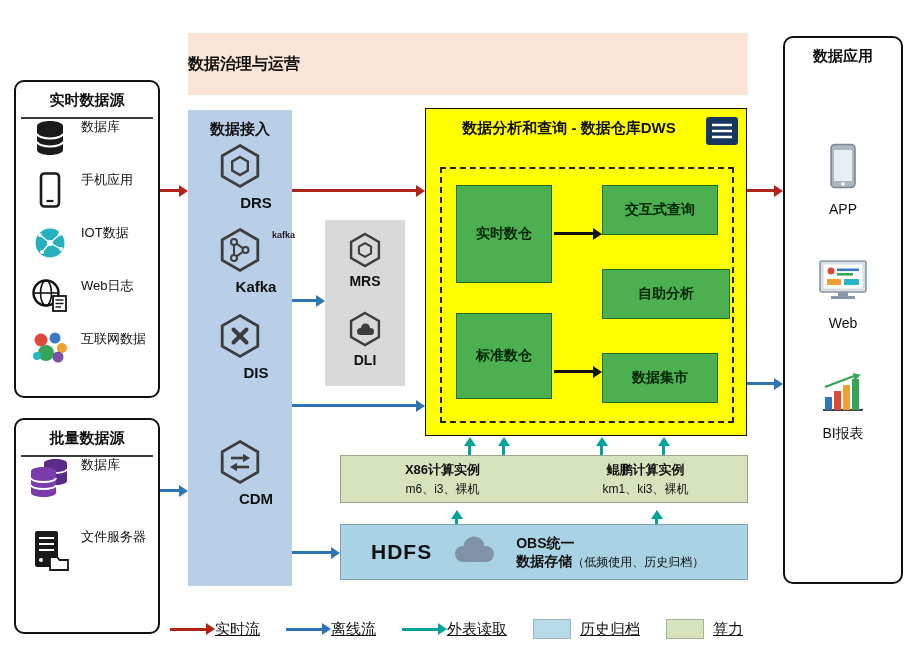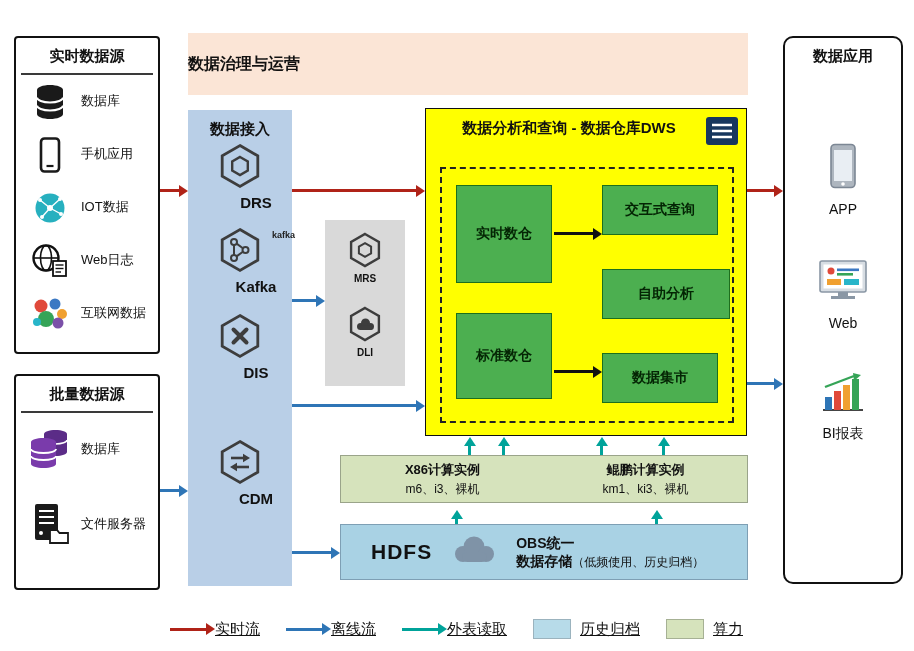--- a/index.html
+++ b/index.html
@@ -1,25 +1,25 @@
 <!DOCTYPE html>
 <html><head>
 <meta charset="utf-8">
 <style>
   * { margin:0; padding:0; box-sizing:border-box; }
   html,body { background:#fff; }
   body { font-family:"Liberation Sans","DejaVu Sans",sans-serif; color:#111; }
   .canvas { position:relative; width:914px; height:651px; background:#fff; overflow:hidden; }
 
   
-  .panel { position:absolute; background:#fff; border:2px solid #111; border-radius:4px; }
+  .panel { position:absolute; background:#fff; border:2px solid #111; border-radius:10px;margin-top:44px; }
   .panel-title { font-weight:bold; font-size:15px; text-align:center; padding:9px 0 7px; }
   .panel-title.underlined { border-bottom:2px solid #3a3a3a; margin:0 5px; }
 
-  .src-item { display:flex; align-items:center; height:53px; padding-left:11px; gap:8px; }
+  .src-item { display:flex; align-items:flex-start; height:53px; padding-left:11px; gap:8px; }
   .src-item .ic { width:46px; flex:0 0 46px; display:flex; justify-content:center; }
   .src-label { font-size:13px; line-height:1.25; }
 
   
   .gov-bar { position:absolute; left:188px; top:33px; width:560px; height:62px; background:#fbe5d6; display:flex; align-items:center; gap:58px; }
   .gov-title { font-weight:bold; font-size:16px; }
   .gov-dayu { display:flex; align-items:center; gap:8px; }
   .gov-dayu-label { font-weight:bold; font-size:16px; }
 
   
@@ -27,21 +27,21 @@
   .ing-title { font-weight:bold; font-size:15px; padding:10px 0 4px; }
   .ing-item { display:flex; flex-direction:column; align-items:center; }
   .ing-label { font-weight:bold; font-size:15px; margin-top:1px;margin-left:32px; }
   .kafka-wrap { position:relative; }
   .kafka-badge { position:absolute; right:-32px; top:3px; font-size:9px; font-weight:bold; color:#222; }
 
   
   .mid-box { position:absolute; left:325px; top:220px; width:80px; height:166px; background:#d9d9d9; display:flex; flex-direction:column; align-items:center; padding-top:12px; }
   .mid-item { display:flex; flex-direction:column; align-items:center; }
   .mid-item + .mid-item { margin-top:22px; }
-  .mid-label { font-weight:bold; font-size:10px; margin-top:1px; }
+  .mid-label { font-weight:bold; font-size:14px; margin-top:1px; }
 
   
   .dws-box { position:absolute; left:425px; top:108px; width:322px; height:328px; background:#ffff00; border:1.5px solid #111; }
   .dws-title { font-weight:bold; font-size:15px; text-align:center; padding:10px 42px 0 8px; }
   .dws-doc-icon { position:absolute; right:7px; top:7px; }
   .dws-dashed { position:absolute; left:14px; top:58px; width:294px; height:256px; border:2px dashed #222; }
   .green-box { position:absolute; background:#4caf50; border:1px solid #1d6f1d; display:flex; align-items:center; justify-content:center; font-weight:bold; font-size:14px; color:#042504; text-align:center; }
 
   
   .compute-box { position:absolute; left:340px; top:455px; width:408px; height:48px; background:#d6e3bc; border:1px solid #9aa48a; display:flex; }

